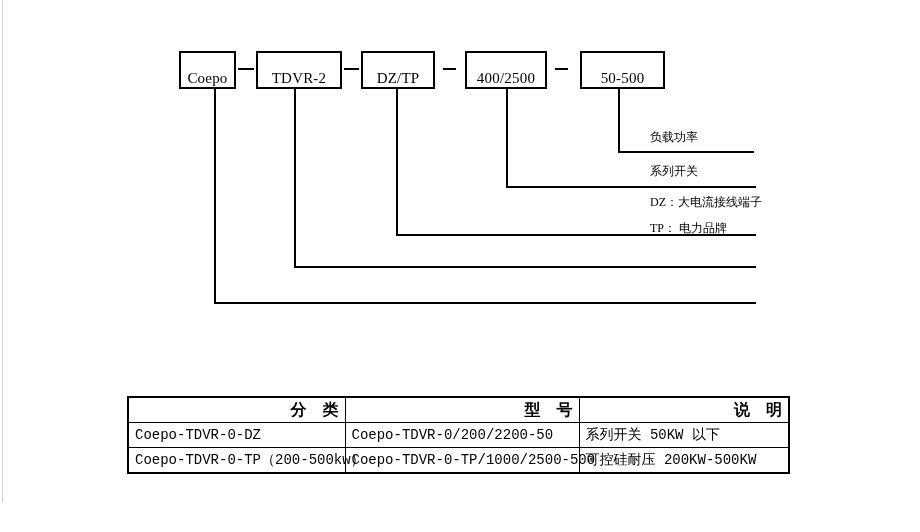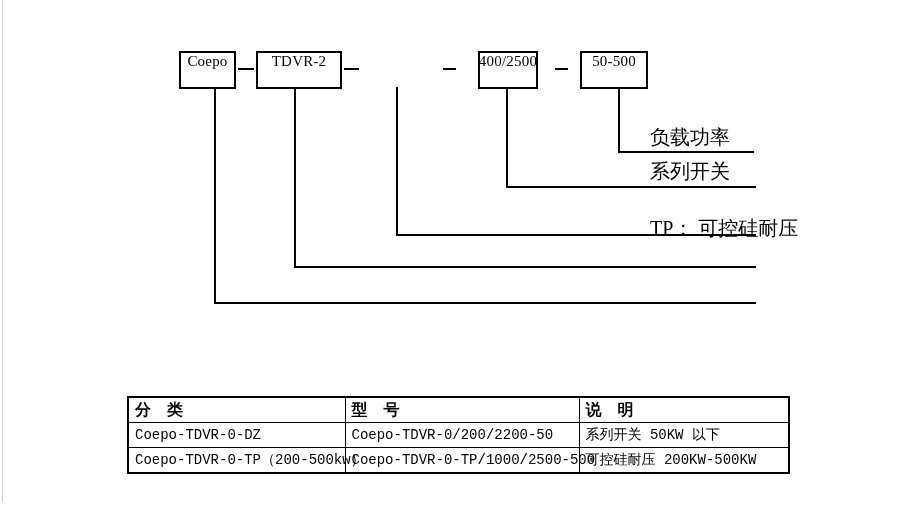--- a/index.html
+++ b/index.html
@@ -5,68 +5,71 @@
   html,body { margin:0; padding:0; background:#ffffff; }
   .canvas {
     position:relative; width:920px; height:532px; background:#ffffff;
     overflow:hidden; font-family:"Liberation Serif", serif; color:#000;
   }
   .page-edge { position:absolute; left:2px; top:0; width:1px; height:502px; background:#ccd4da; }
 
   
   .dbox {
     position:absolute; top:51px; height:38px; border:2px solid #000; background:#fff;
-    box-sizing:border-box; display:flex; align-items:flex-start; justify-content:center;
+    box-sizing:border-box; display:flex; align-items:flex-end; justify-content:center;
     font-size:15px; letter-spacing:0.2px;
   }
   .b1{left:179px;width:57px} .b2{left:256px;width:86px} .b3{left:361px;width:74px}
-  .b4{left:478px;width:60px} .b5{left:580px;width:68px}
+  .b4{left:465px;width:82px} .b5{left:580px;width:85px}
 
   
   .dash { position:absolute; top:68px; height:2px; background:#000; }
   .d1{left:238px;width:16px} .d2{left:344px;width:15px} .d3{left:443px;width:13px} .d4{left:555px;width:13px}
 
   
   .conn { position:absolute; border-left:2px solid #000; border-bottom:2px solid #000; box-sizing:border-box; }
   .c1{left:214px; top:89px; width:542px; height:215px}
   .c2{left:294px; top:89px; width:462px; height:179px}
   .c3{left:396px; top:87px; width:360px; height:149px}
   .c4{left:506px; top:89px; width:250px; height:99px}
   .c5{left:618px; top:87px; width:136px; height:66px}
 
   
-  .callout { position:absolute; left:650px; font-size:20px; white-space:nowrap; line-height:20px; }
+  .callout { position:absolute; left:650px; font-size:12px; white-space:nowrap; line-height:20px; }
   .l1{top:127px} .l2{top:161px} .l3{top:192px} .l4{top:218px} .l5{top:244px} .l6{top:279px}
 
   
   .model-table {
     position:absolute; left:127px; top:396px; width:661px;
     border-collapse:collapse; table-layout:fixed;
     border:2px solid #000;
     font-family:"Liberation Mono","DejaVu Sans Mono",monospace;
   }
   .model-table th, .model-table td {
     border:1px solid #000; height:24px; padding:0 6px;
     white-space:nowrap; overflow:visible;
   }
-  .model-table th { font-size:16px; font-weight:bold; text-align:left; }
+  .model-table th { font-size:16px; font-weight:bold; text-align:right; }
   .model-table td { font-size:14px; text-align:left;margin-left:35px; }
   .colA{width:217px} .colB{width:234px} .colC{width:210px}
 </style>
 </head>
 <body>
 
 <div class="canvas">
   <div class="page-edge"></div>
 
   <div class="dbox b1">
     <span>Coepo</span>
   </div>
   <div class="dbox b2">
     <span>TDVR-2</span>
+  </div>
+  <div class="dbox b3">
+    <span>DZ/TP</span>
   </div>
   <div class="dbox b4">
     <span>400/2500</span>
   </div>
   <div class="dbox b5">
     <span>50-500</span>
   </div>
 
   <div class="dash d1"></div>
   <div class="dash d2"></div>
@@ -74,21 +77,22 @@
   <div class="dash d4"></div>
 
   <div class="conn c1"></div>
   <div class="conn c2"></div>
   <div class="conn c3"></div>
   <div class="conn c4"></div>
   <div class="conn c5"></div>
 
   <div class="callout l1">负载功率</div>
   <div class="callout l2">系列开关</div>
-  <div class="callout l4">TP： 可控硅耐压</div>
+  <div class="callout l3">DZ：大电流接线端子</div>
+  <div class="callout l4">TP： 电力品牌</div>
 
   <table class="model-table">
     <colgroup>
       <col class="colA">
         <col class="colB">
         <col class="colC">
     </colgroup>
     <thead>
       <tr>
         <th>分　类</th>

